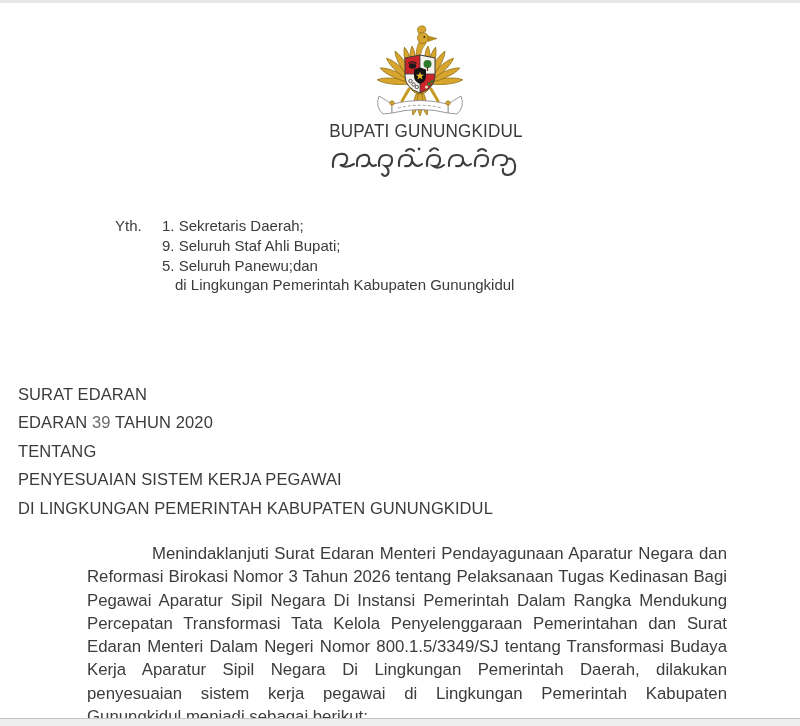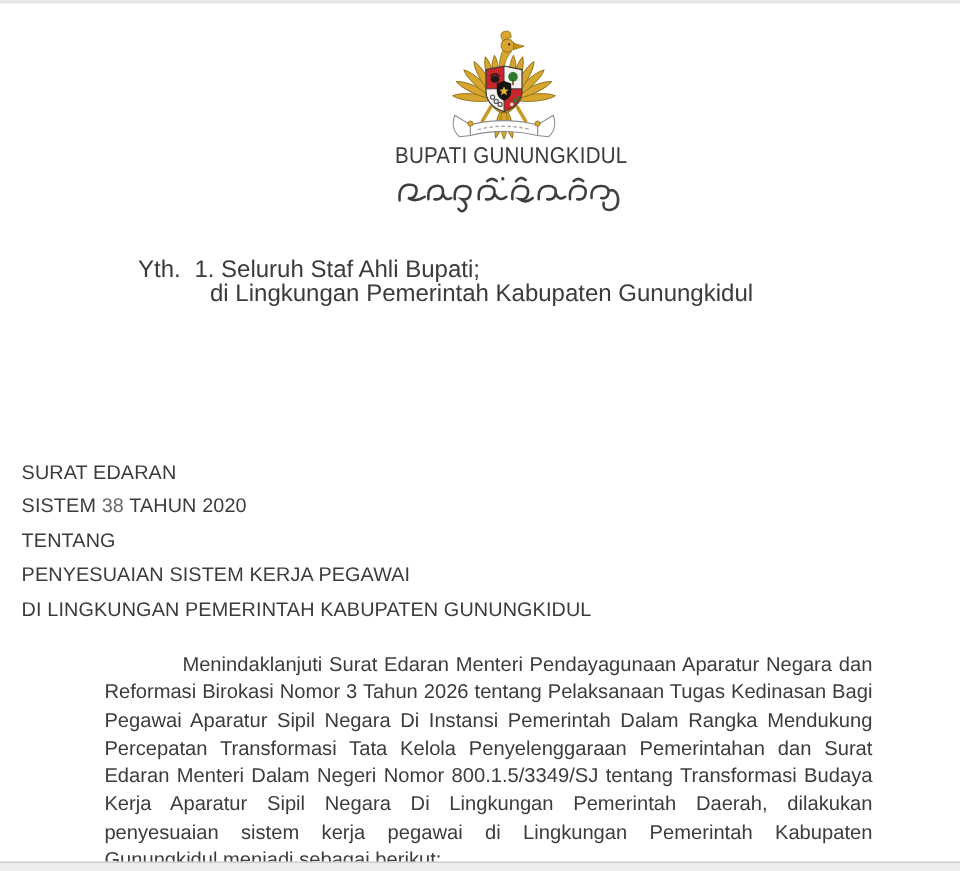--- a/index.html
+++ b/index.html
@@ -14,21 +14,21 @@
 
   .emblem{position:absolute;left:368px;top:25px;width:104px;height:94px;}
 
   .office-title{
     position:absolute;left:38px;right:0;top:120px;text-align:center;
     font-size:19px;letter-spacing:.2px;color:#3b3b3b;
     transform:scaleX(.9);transform-origin:center;white-space:nowrap;
   }
   .jawa{position:absolute;left:38px;right:0;top:143px;text-align:center;height:38px;}
 
-  .addressees{position:absolute;left:115px;top:216px;font-size:20px;line-height:19.8px;}
+  .addressees{position:absolute;left:115px;top:216px;font-size:15px;line-height:19.8px;}
   .addressees .row{display:flex;}
   .salutation{width:47px;flex:none;}
   .addr-item{white-space:nowrap;}
   .addr-closing{padding-left:13px;white-space:nowrap;}
 
   .title-block{
     position:absolute;left:18px;right:0;top:380px;text-align:left;
     font-size:16.5px;line-height:28.4px;letter-spacing:.1px;
   }
   .title-block .line{white-space:nowrap;}
@@ -126,31 +126,33 @@
       <path d="M145,23 Q144,12 152,12 Q159,12 158,18 Q157,24 151,23"></path>
       <path d="M148,8 Q152,4 156,8"></path>
       <path d="M163,22 Q162,12 171,12 Q178,12 177,18 Q176,23 171,22 M177,16 Q184,14 185,22 Q186,31 178,32 Q172,32 173,26"></path>
     </svg>
   </div>
 
   <div class="addressees">
     <div class="row">
       <div class="salutation">Yth.</div>
       <div>
-        <div class="addr-item">1. Seluruh Staf Ahli Bupati;</div>
+        <div class="addr-item">1. Sekretaris Daerah;</div>
+        <div class="addr-item">9. Seluruh Staf Ahli Bupati;</div>
+        <div class="addr-item">5. Seluruh Panewu;dan</div>
         <div class="addr-closing">di Lingkungan Pemerintah Kabupaten Gunungkidul</div>
       </div>
     </div>
   </div>
 
   <div class="title-block">
     <div class="line">SURAT EDARAN</div>
     <div class="line">
-      <span>SISTEM</span>
-      <span class="num-light">38</span>
+      <span>EDARAN</span>
+      <span class="num-light">39</span>
       <span>TAHUN 2020</span>
     </div>
     <div class="line">TENTANG</div>
     <div class="line">PENYESUAIAN SISTEM KERJA PEGAWAI</div>
     <div class="line">DI LINGKUNGAN PEMERINTAH KABUPATEN GUNUNGKIDUL</div>
   </div>
 
   <div class="body-par">Menindaklanjuti Surat Edaran Menteri Pendayagunaan Aparatur Negara dan Reformasi Birokasi Nomor 3 Tahun 2026 tentang Pelaksanaan Tugas Kedinasan Bagi Pegawai Aparatur Sipil Negara Di Instansi Pemerintah Dalam Rangka Mendukung Percepatan Transformasi Tata Kelola Penyelenggaraan Pemerintahan dan Surat Edaran Menteri Dalam Negeri Nomor 800.1.5/3349/SJ tentang Transformasi Budaya Kerja Aparatur Sipil Negara Di Lingkungan Pemerintah Daerah, dilakukan penyesuaian sistem kerja pegawai di Lingkungan Pemerintah Kabupaten Gunungkidul menjadi sebagai berikut:</div>
 
   <div class="edge-bottom"></div>

